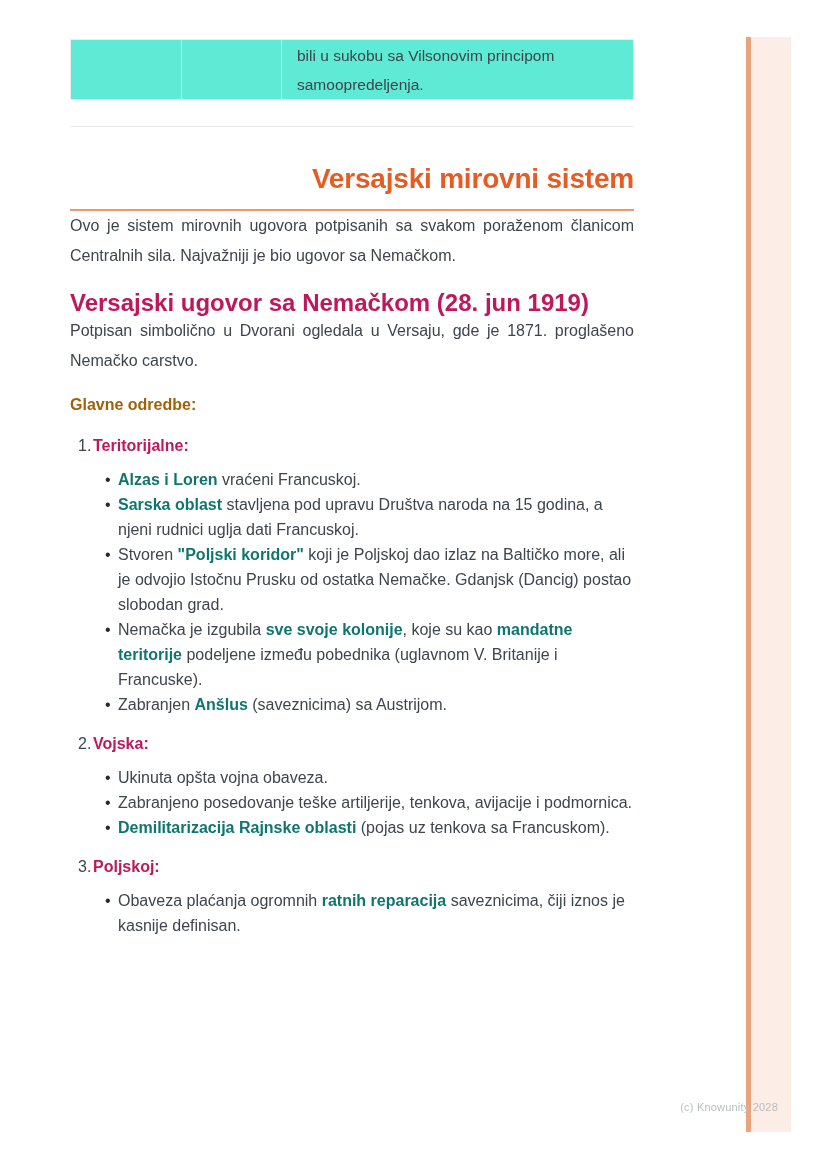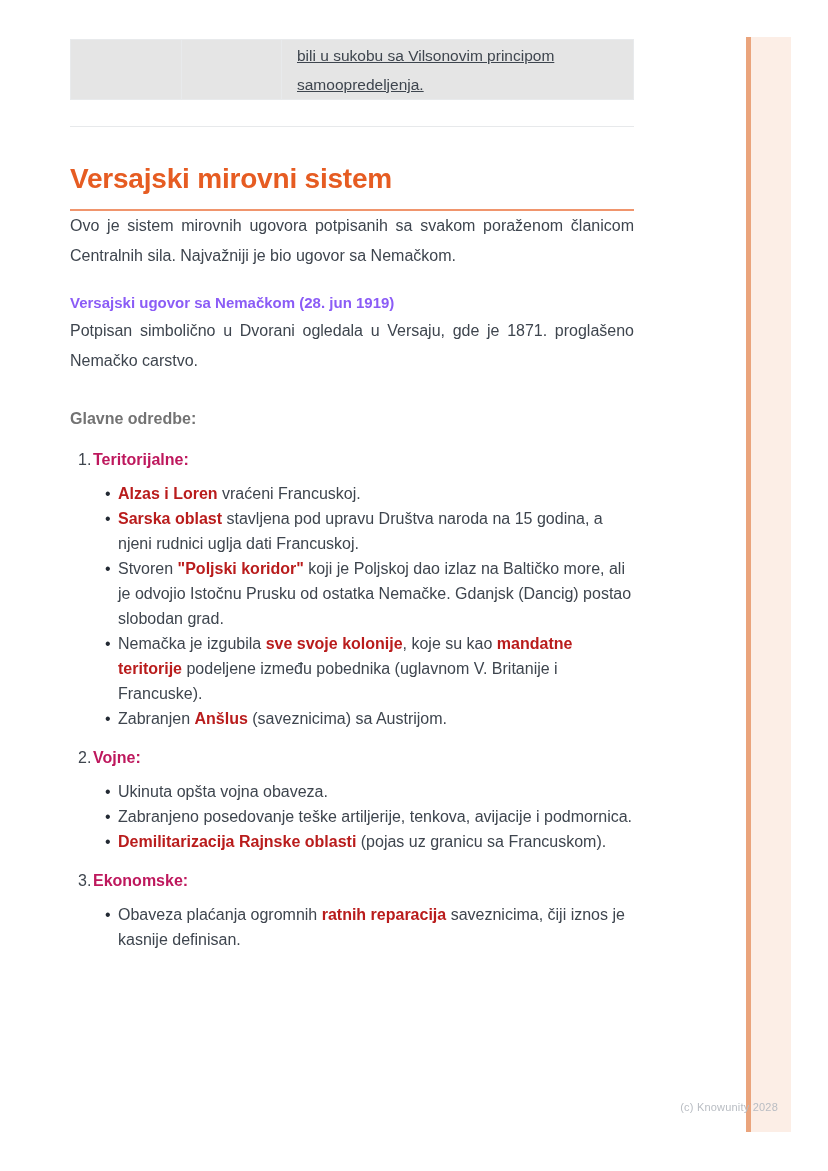--- a/index.html
+++ b/index.html
@@ -40,24 +40,23 @@
     top: 0;
     width: 564px;
     z-index: 0;
   }
 
   
   .table-frag {
     display: flex;
     margin-top: 39px;
     height: 61px;
-    background: #e5e5e5;
+    background: #5eead4;
     border: 1px solid #e8eaec;
     overflow: hidden;
-    text-decoration: underline;
   }
   .tf-cell { border-left: 1px solid #e8eaec; }
   .tf-cell:first-child { border-left: none; }
   .tf-c1 { width: 110px; }
   .tf-c2 { width: 100px; }
   .tf-c3 {
     flex: 1;
     padding: 1px 15px 4px;
     font-size: 15.5px;
     line-height: 29px;
@@ -66,46 +65,47 @@
 
   .divider { border-top: 1px solid #e7e9eb; margin-top: 26px; }
 
   .h1 {
     margin-top: 37px;
     font-size: 28px;
     line-height: 30px;
     font-weight: bold;
     letter-spacing: -0.2px;
     color: #e65c22;
+    text-align: right;
   }
   .h1-rule { border-top: 2px solid #f0956d; margin-top: 15px; }
 
   .para {
     font-size: 16px;
     line-height: 30px;
     text-align: justify;
   }
 
   .h2 {
     margin-top: 19px;
-    font-size: 15px;
+    font-size: 24px;
     line-height: 26px;
     font-weight: bold;
-    color: #8b5cf6;
+    color: #be185d;
   }
 
   .provisions-label {
-    margin-top: 28px;
+    margin-top: 14px;
     font-size: 16px;
     line-height: 30px;
     font-weight: bold;
-    color: #737373;
-  }
-
-  b { font-weight: bold; color: #b91c1c; }
+    color: #a16207;
+  }
+
+  b { font-weight: bold; color: #0f766e; }
 
   .provisions { margin-top: 13px; }
   .ol-item { margin-top: 14px; }
   .ol-item:first-child { margin-top: 0; }
   .ol-head { display: flex; font-size: 16px; line-height: 25px; }
   .ol-num { flex: none; margin-left: 8px; width: 15px; color: #3e454e; }
   .ol-title { font-weight: bold; color: #be185d; }
 
   .ul { margin-top: 9px; }
   .ul-item { display: flex; font-size: 16px; line-height: 25px; }
@@ -167,41 +167,41 @@
           </div>
           <div class="ul-item">
             <span class="bullet"></span>
             <span class="ul-text"><span>Zabranjen </span><b>Anšlus</b><span> (saveznicima) sa Austrijom.</span></span>
           </div>
         </div>
       </div>
       <div class="ol-item">
         <div class="ol-head">
           <span class="ol-num">2.</span>
-          <span class="ol-title">Vojne:</span>
+          <span class="ol-title">Vojska:</span>
         </div>
         <div class="ul">
           <div class="ul-item">
             <span class="bullet"></span>
             <span class="ul-text"><span>Ukinuta opšta vojna obaveza.</span></span>
           </div>
           <div class="ul-item">
             <span class="bullet"></span>
             <span class="ul-text"><span>Zabranjeno posedovanje teške artiljerije, tenkova, avijacije i podmornica.</span></span>
           </div>
           <div class="ul-item">
             <span class="bullet"></span>
-            <span class="ul-text"><b>Demilitarizacija Rajnske oblasti</b><span> (pojas uz granicu sa Francuskom).</span></span>
+            <span class="ul-text"><b>Demilitarizacija Rajnske oblasti</b><span> (pojas uz tenkova sa Francuskom).</span></span>
           </div>
         </div>
       </div>
       <div class="ol-item">
         <div class="ol-head">
           <span class="ol-num">3.</span>
-          <span class="ol-title">Ekonomske:</span>
+          <span class="ol-title">Poljskoj:</span>
         </div>
         <div class="ul">
           <div class="ul-item">
             <span class="bullet"></span>
             <span class="ul-text"><span>Obaveza plaćanja ogromnih </span><b>ratnih reparacija</b><span> saveznicima, čiji iznos je kasnije definisan.</span></span>
           </div>
         </div>
       </div>
     </div>
 

